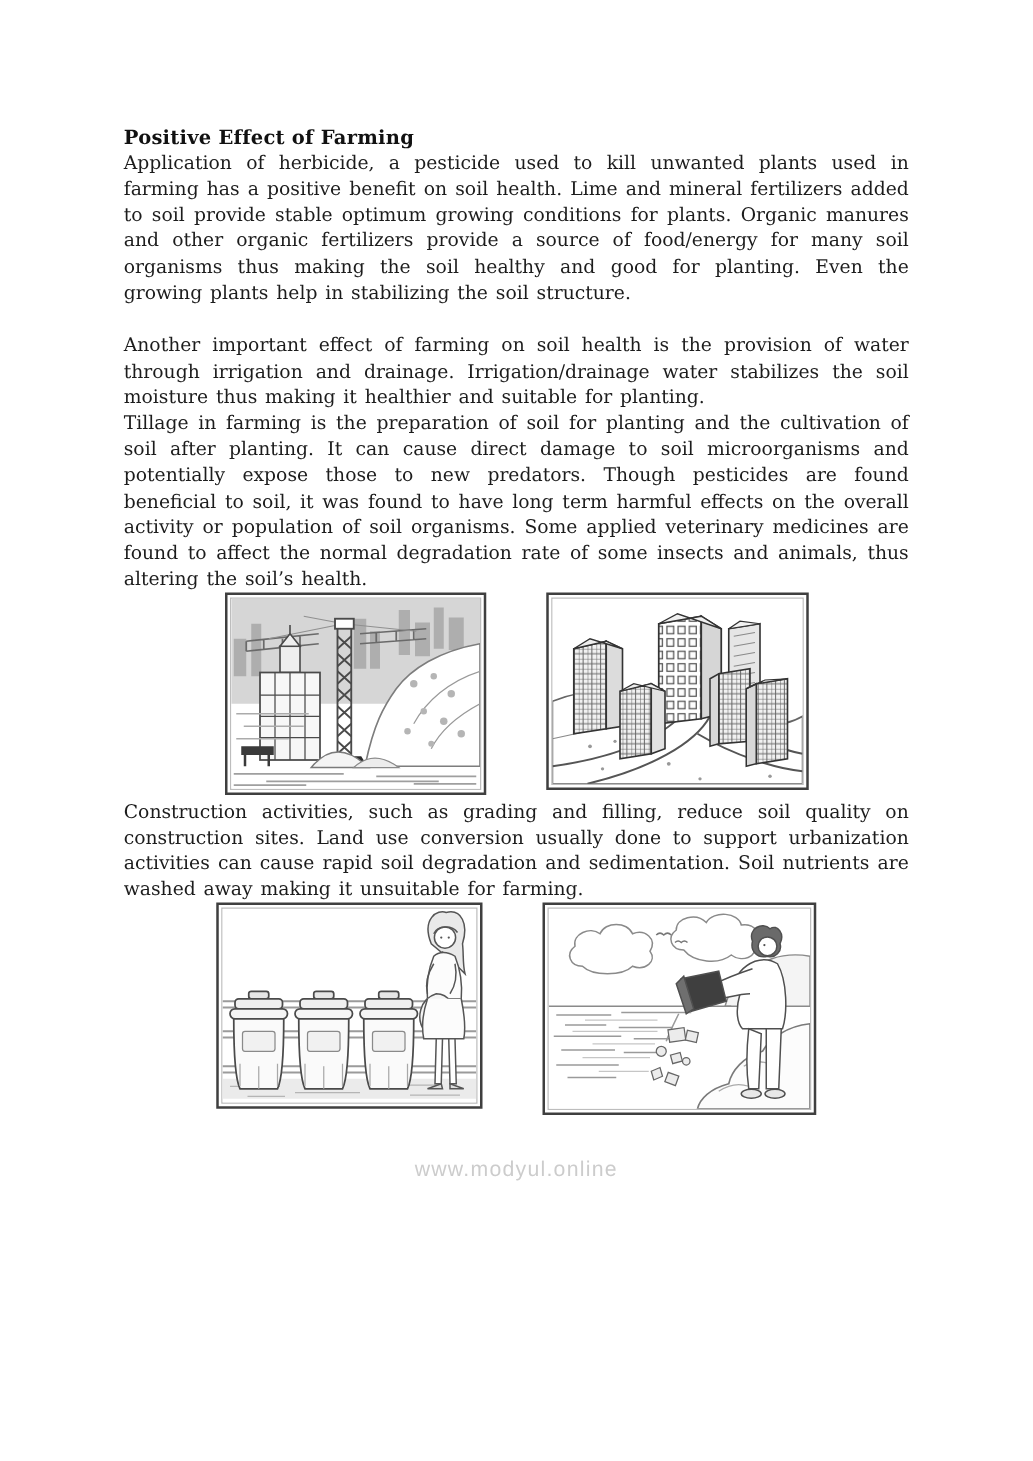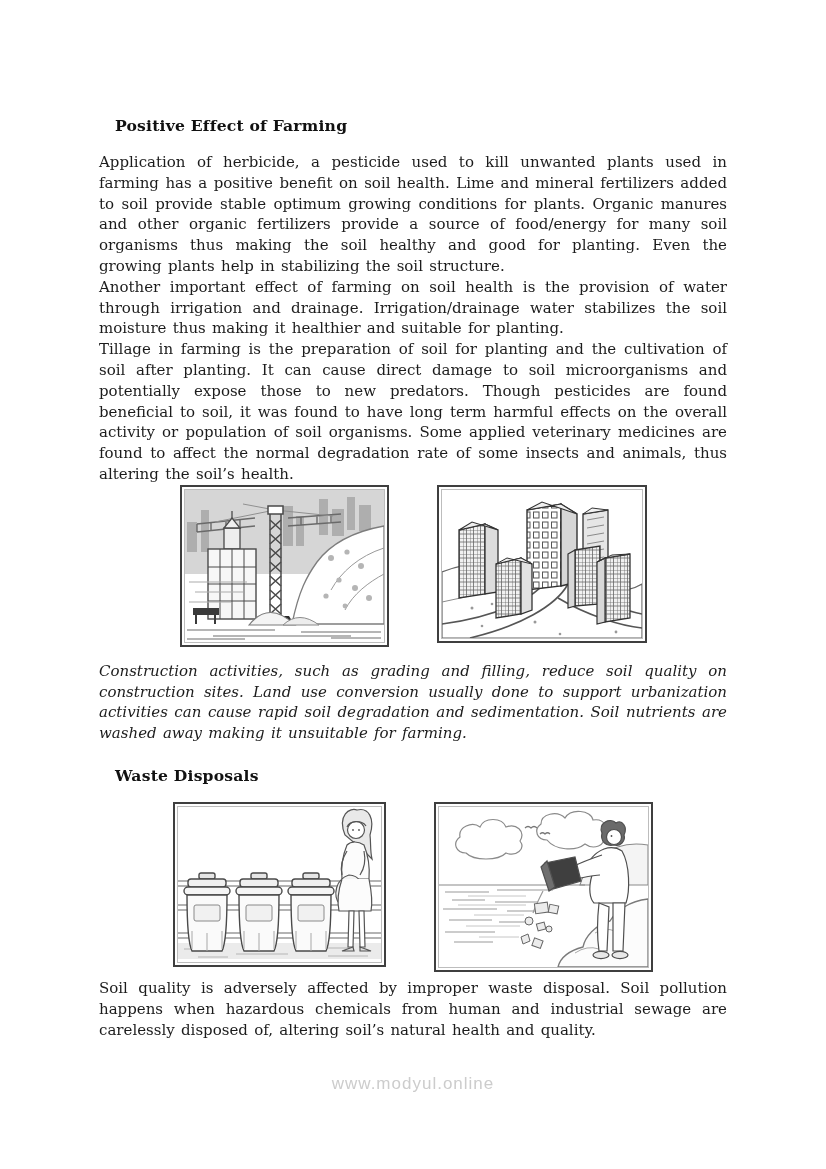--- a/index.html
+++ b/index.html
@@ -15,36 +15,36 @@
     color: #1c1c1c;
   }
   .page {
     width: 628px;
     margin: 0 auto;
     padding-top: 99px;
   }
   h3.sec-heading {
     font-size: 15.6px;
     line-height: 21px;
-    margin: 16px;
+    margin: 0;
     font-weight: bold;
     color: #111111;
     letter-spacing: 0.2px;
   }
   h3.sec-heading.spaced { margin-top: 21px; }
   p.body-text {
     font-size: 15px;
     line-height: 20.8px;
     margin: 0;
     text-align: justify;
     text-justify: inter-word;
     word-spacing: 1.5px;
   }
-  p.body-text.para-gap { }
-  p.after-images { margin-top: 14px; font-style: italic; }
+  p.body-text.para-gap { margin-top: 21px; }
+  p.after-images { margin-top: 3px; }
   p.after-images-2 { margin-top: 6px; }
   .image-row {
     display: flex;
     justify-content: center;
     align-items: flex-start;
     gap: 48px;
     margin: 0;
   }
   .fig {
     border: 2px solid #3f3f3f;
@@ -201,21 +201,20 @@
           <circle cx="174" cy="142" r="1.4"></circle>
             <circle cx="118" cy="144" r="1.3"></circle>
             <circle cx="40" cy="136" r="1.3"></circle>
         </g>
       </svg>
     </figure>
   </div>
 
   <p class="body-text after-images">Construction activities, such as grading and filling, reduce soil quality on construction sites. Land use conversion usually done to support urbanization activities can cause rapid soil degradation and sedimentation. Soil nutrients are washed away making it unsuitable for farming.</p>
 
-  <h3 class="sec-heading spaced">Waste Disposals</h3>
 
   <div class="image-row">
     <figure class="fig" style="margin:0">
 
       <svg width="203" height="155" viewBox="0 0 203 155">
         <rect width="203" height="155" fill="#ffffff"></rect>
         <g stroke="#9b9b9b" stroke-width="1.6" fill="none">
           <path d="M0,74 H203 M0,79 H203 M0,98 H203 M0,103 H203 M0,126 H203 M0,131 H203"></path>
         </g>
         <rect x="0" y="136" width="203" height="16" fill="#ebebeb"></rect>
@@ -309,19 +308,18 @@
           <circle cx="90" cy="114" r="4"></circle>
           <rect x="98" y="116" width="8" height="7" transform="rotate(-15 102 119)"></rect>
           <circle cx="110" cy="122" r="3"></circle>
           <path d="M82,130 l7,-3 2,7 -7,3 Z"></path>
           <rect x="94" y="132" width="9" height="8" transform="rotate(20 98 136)"></rect>
         </g>
       </svg>
     </figure>
   </div>
 
-  <p class="body-text after-images-2">Soil quality is adversely affected by improper waste disposal. Soil pollution happens when hazardous chemicals from human and industrial sewage are carelessly disposed of, altering soil’s natural health and quality.</p>
 
   <div class="footer">
     <div class="watermark">www.modyul.online</div>
   </div>
 
 </div>
 
 </body></html>

